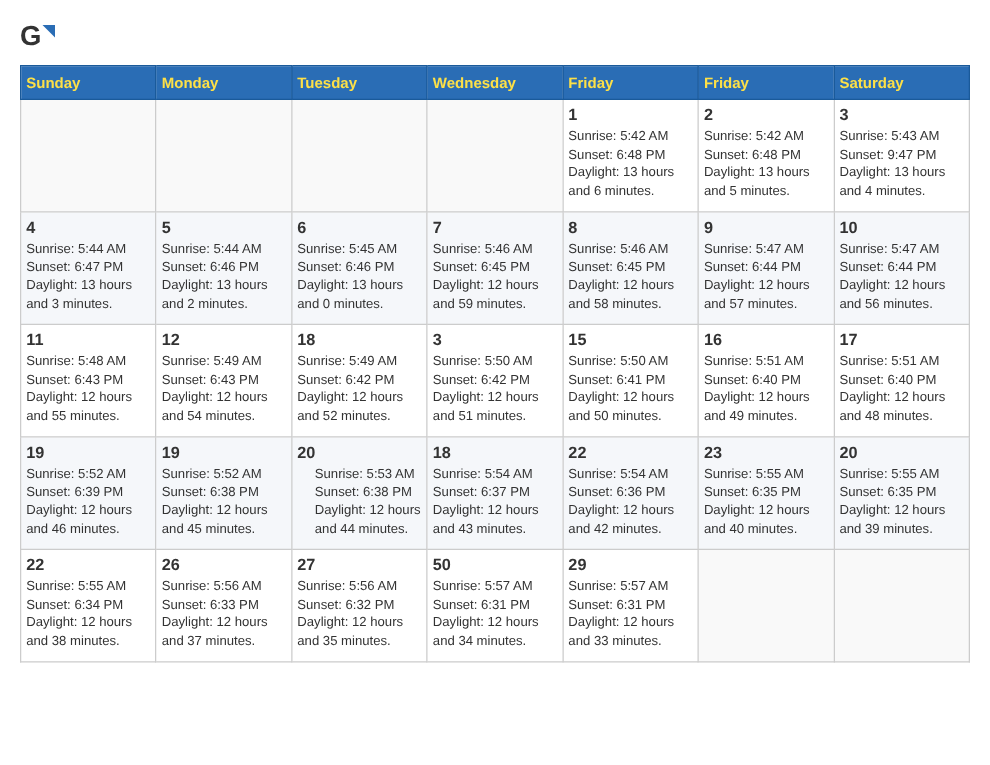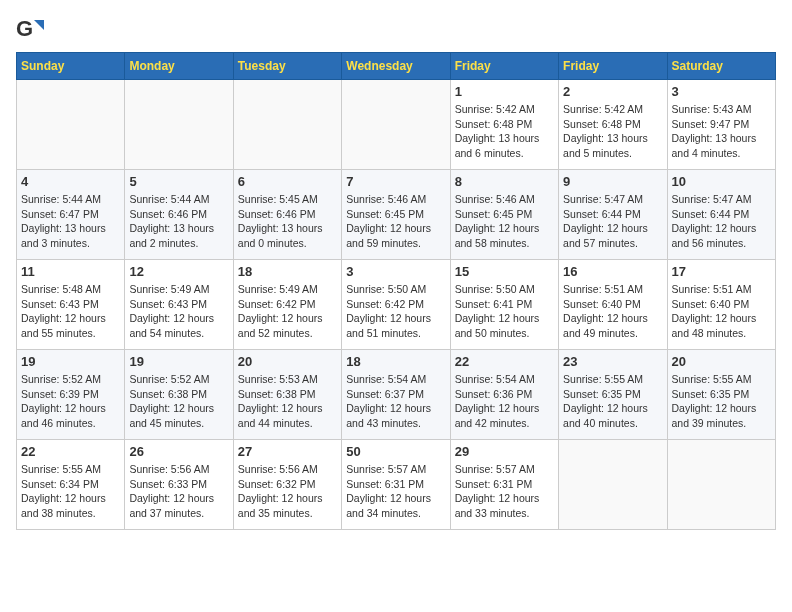--- a/index.html
+++ b/index.html
@@ -238,21 +238,21 @@
 Daylight: 12 hours and 46 minutes.</div>
         </td>
         <td>
           <div class="day-number">19</div>
           <div class="day-info" style="white-space: pre-line;">Sunrise: 5:52 AM
 Sunset: 6:38 PM
 Daylight: 12 hours and 45 minutes.</div>
         </td>
         <td>
           <div class="day-number">20</div>
-          <div class="day-info" style="white-space: pre-line;">Sunrise: 5:53 AM
+          <div class="day-info" style="white-space: pre-line; margin-left: 14px;">Sunrise: 5:53 AM
 Sunset: 6:38 PM
 Daylight: 12 hours and 44 minutes.</div>
         </td>
         <td>
           <div class="day-number">18</div>
           <div class="day-info" style="white-space: pre-line;">Sunrise: 5:54 AM
 Sunset: 6:37 PM
 Daylight: 12 hours and 43 minutes.</div>
         </td>
         <td>

